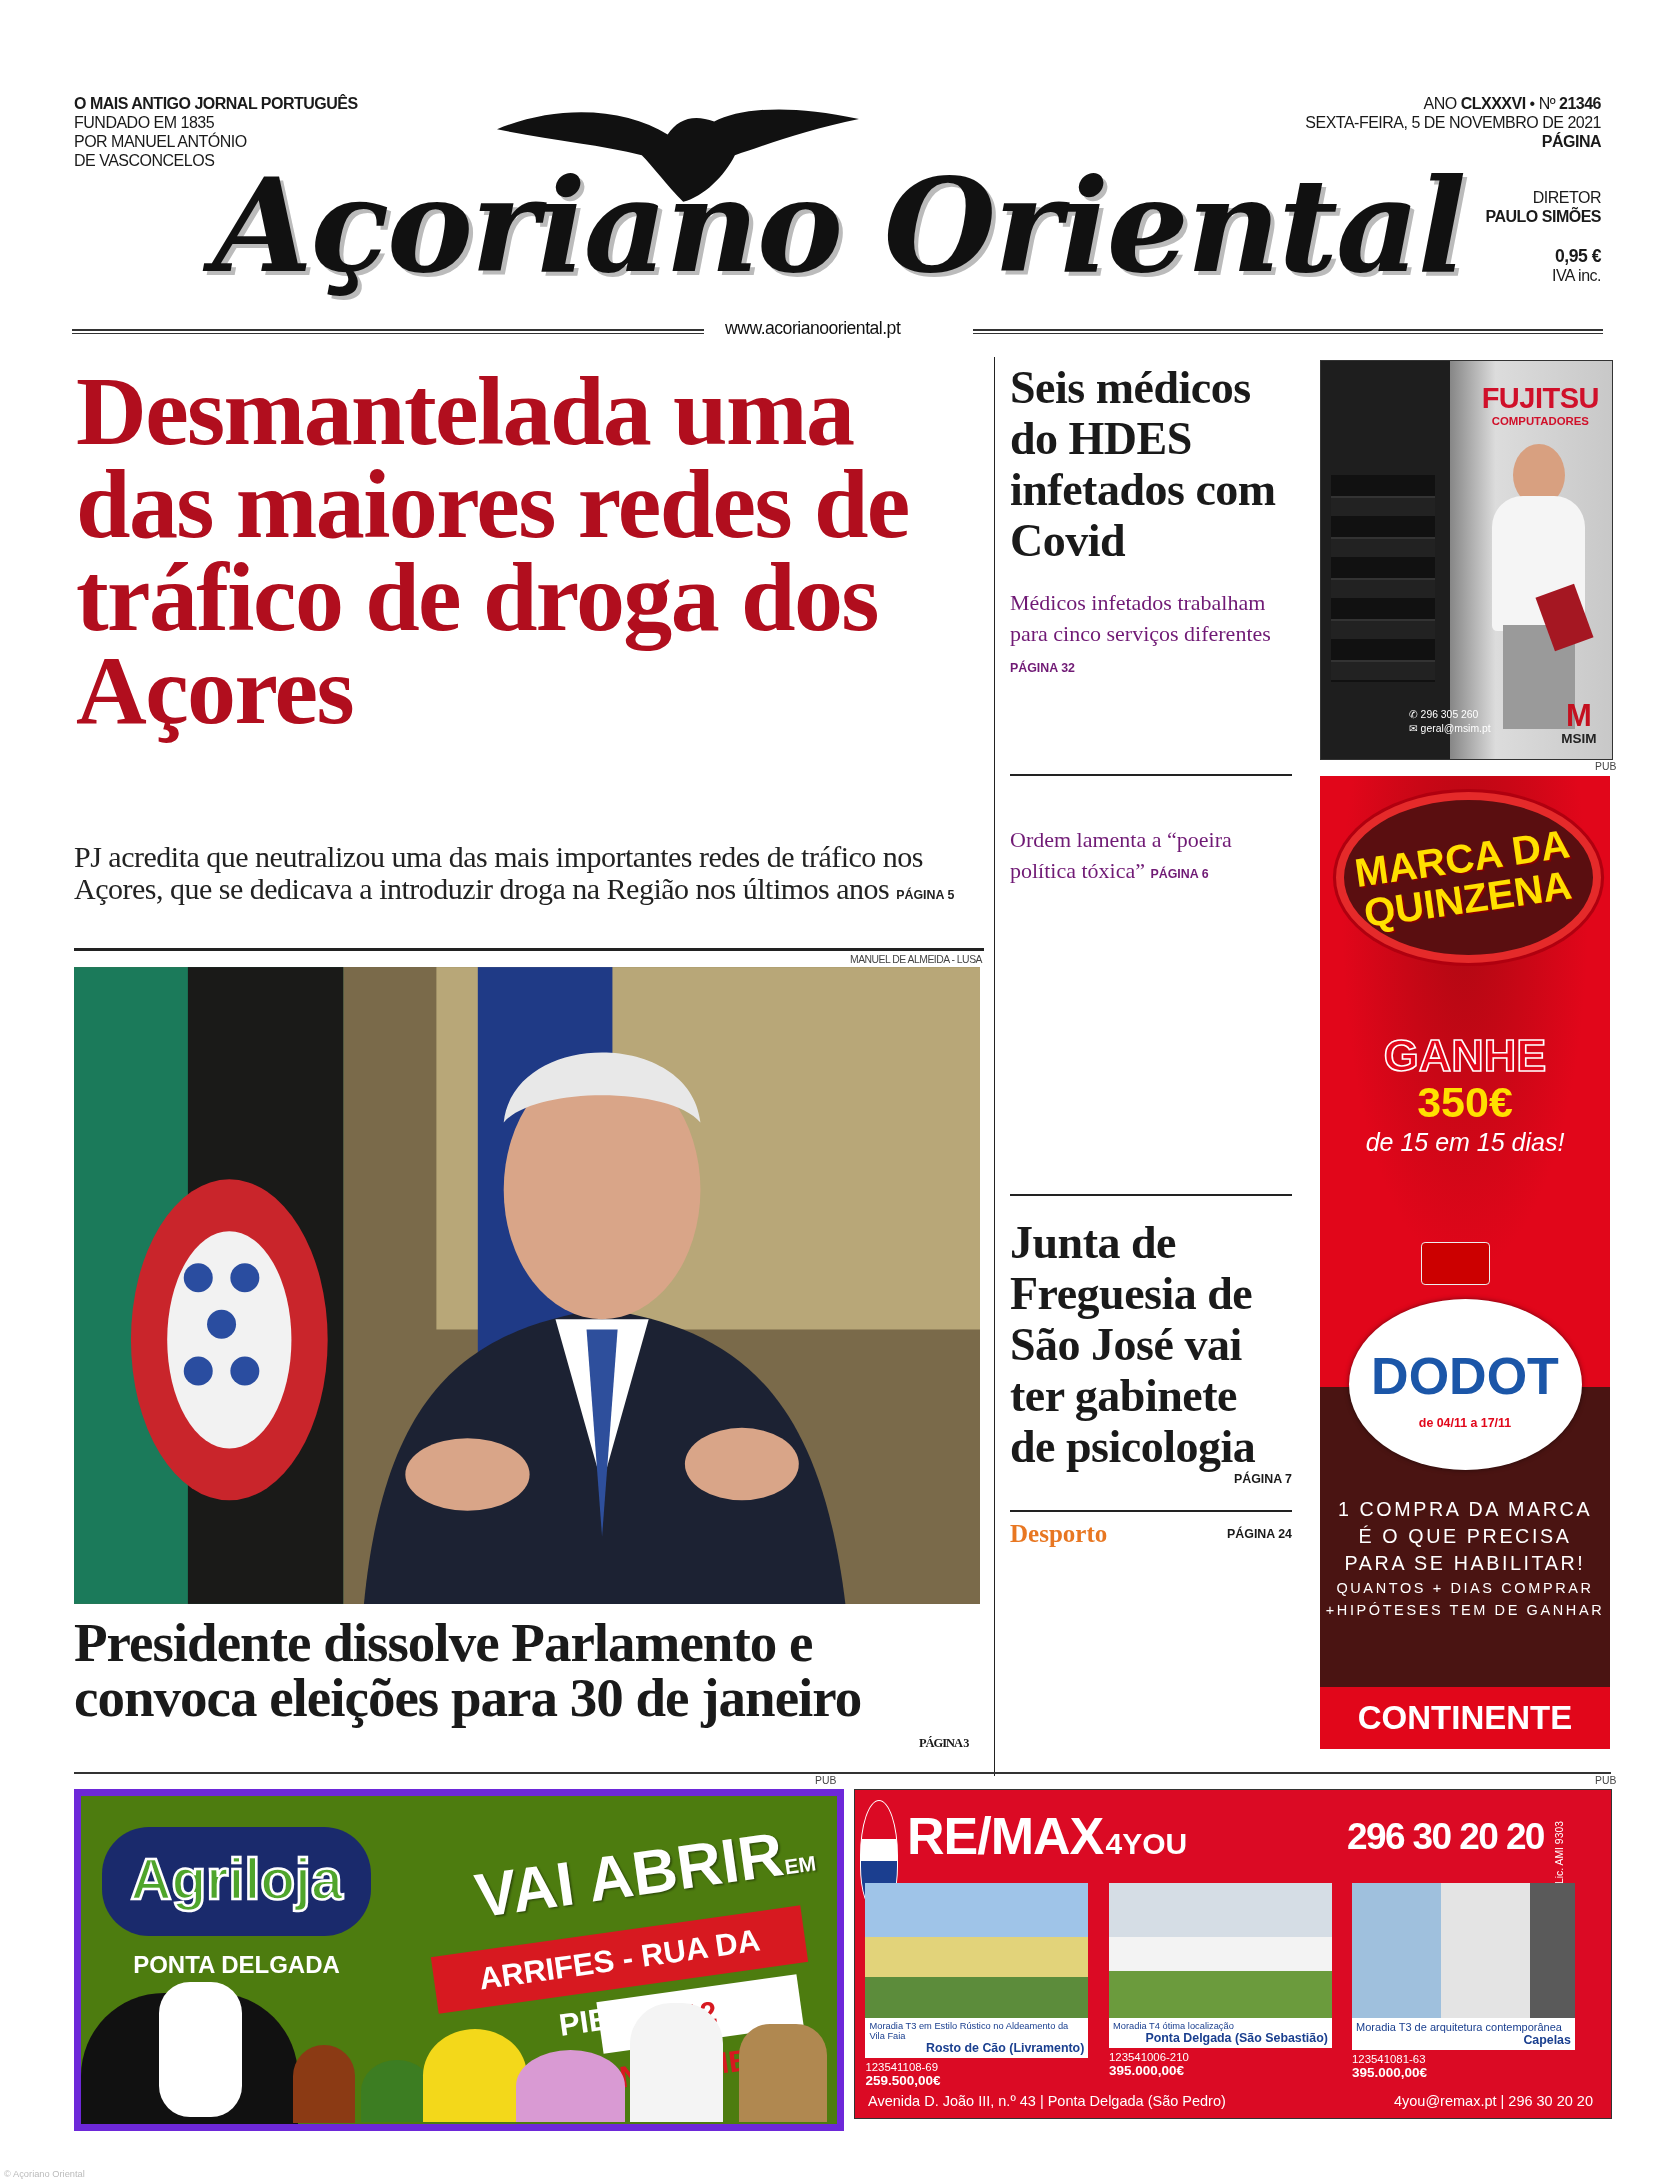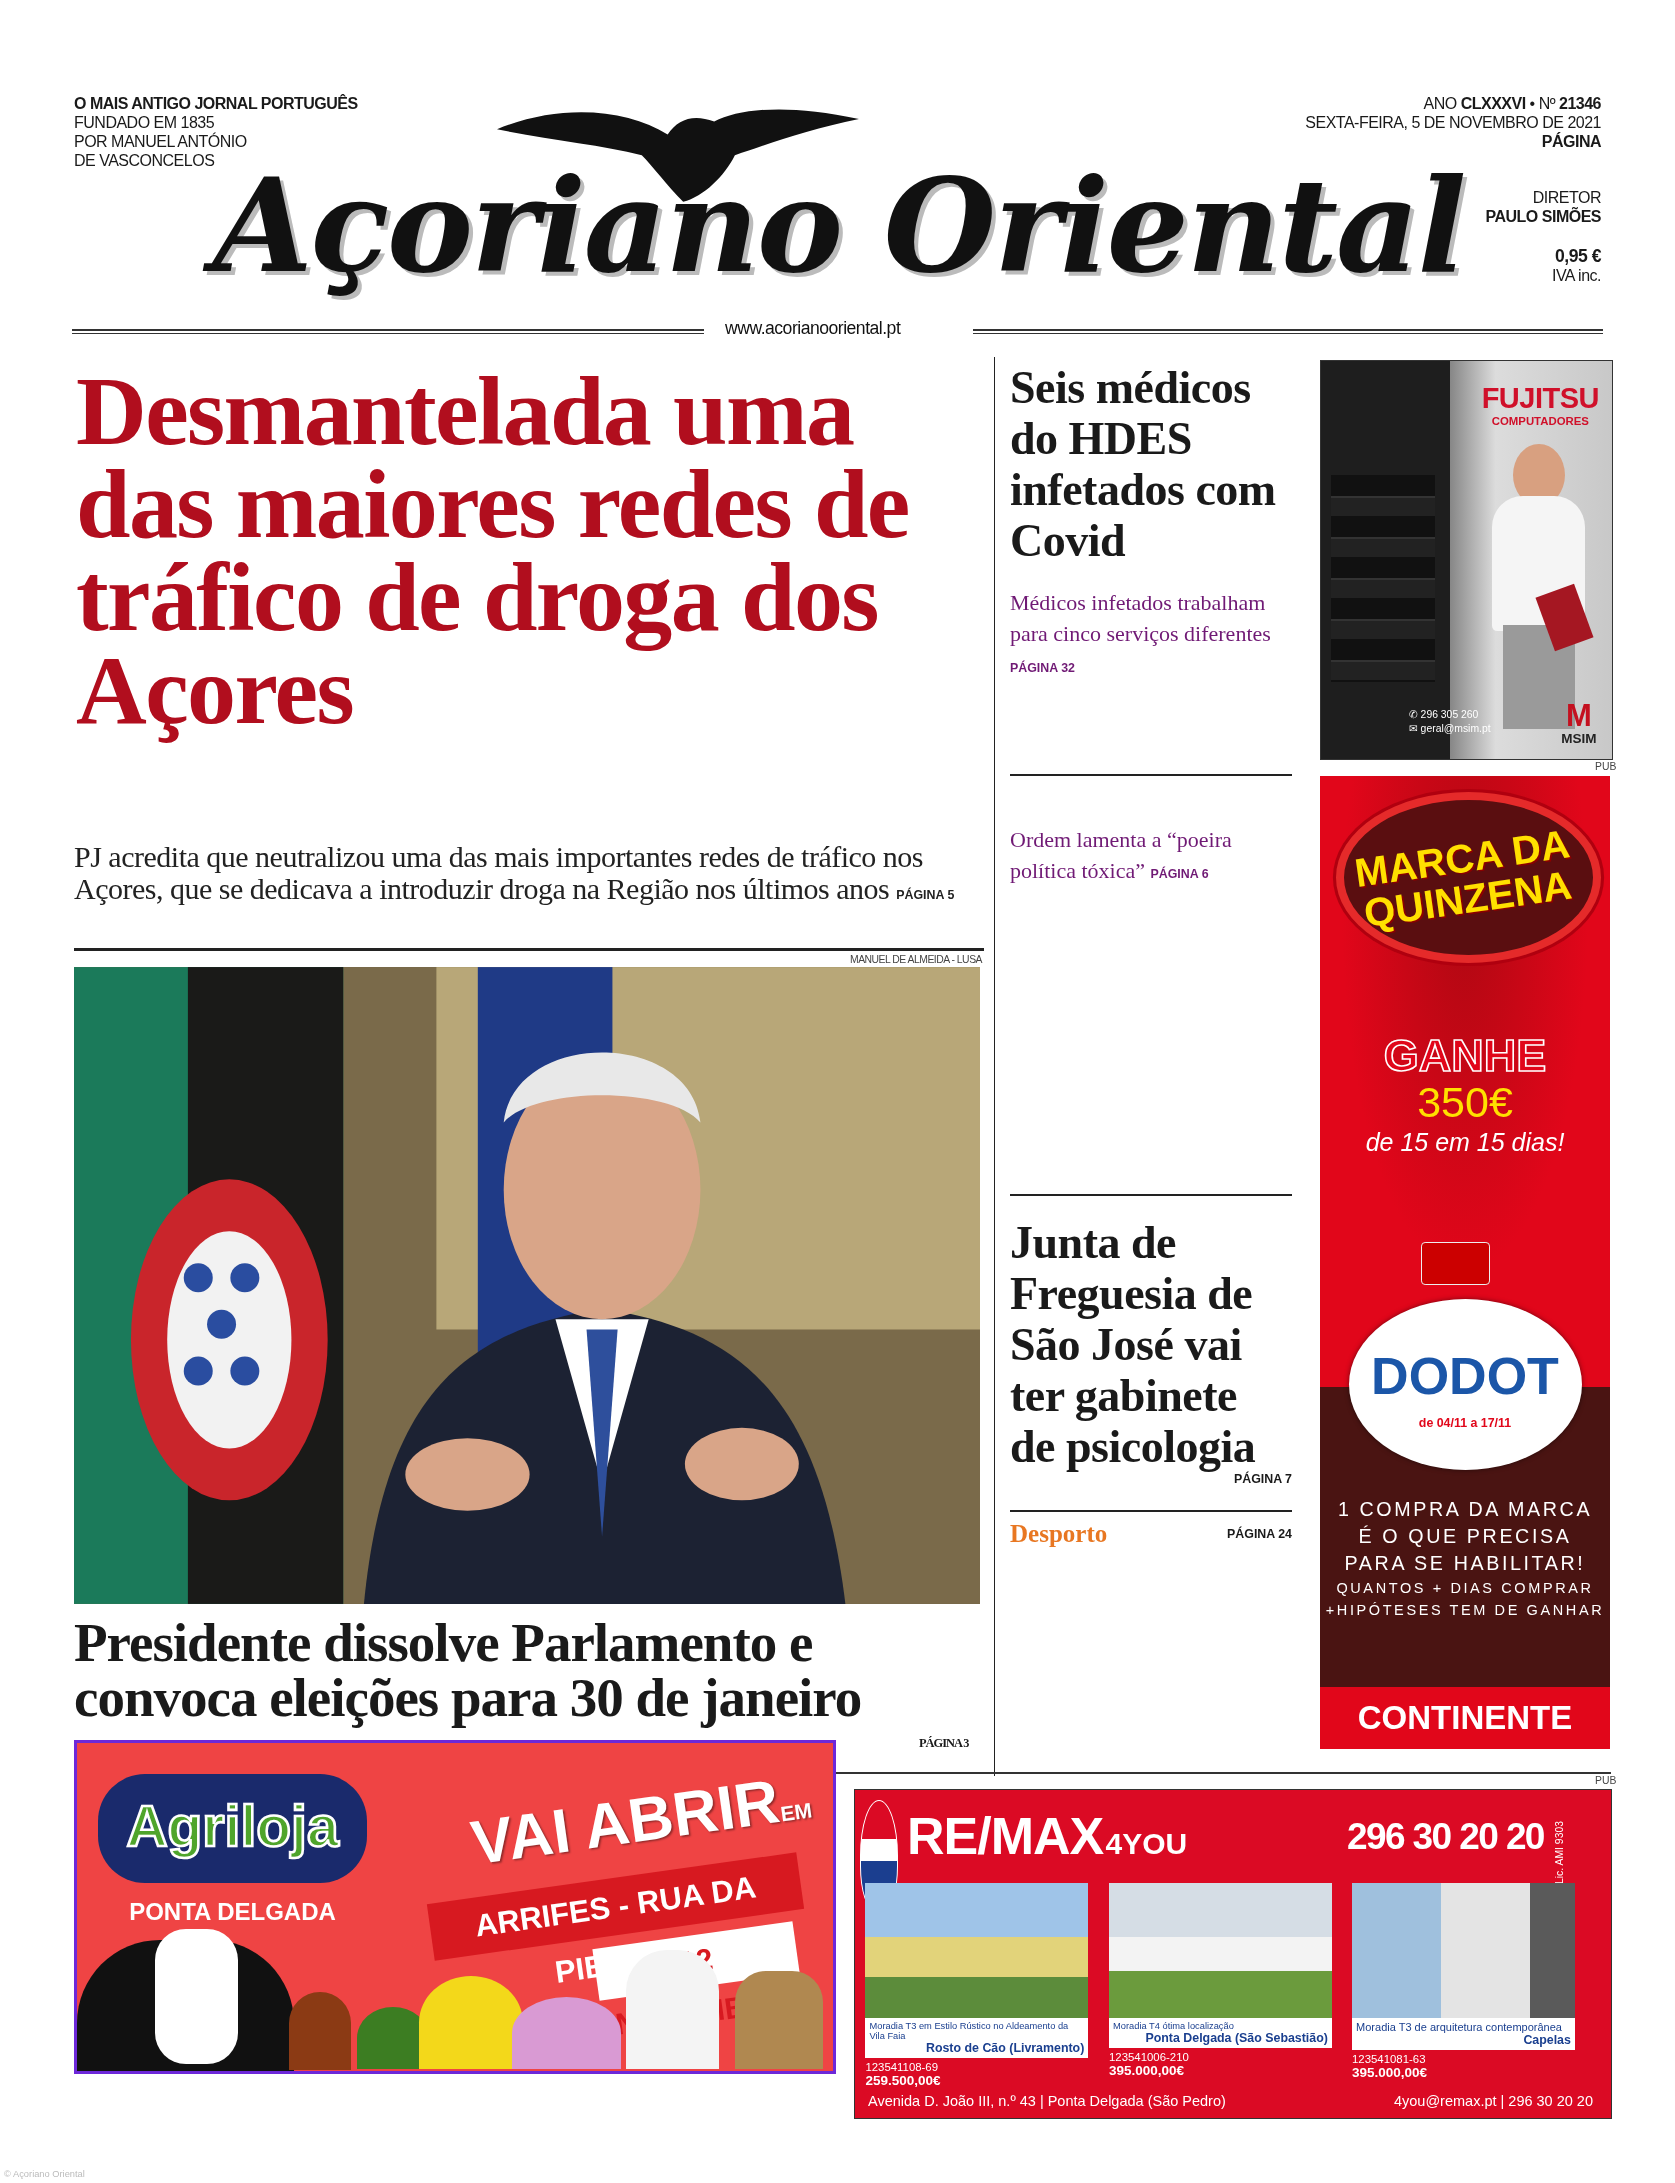--- a/index.html
+++ b/index.html
@@ -31,21 +31,21 @@
   .side{left:1010px;width:282px;}
   .s-black{font-family:"Liberation Serif",serif;font-weight:bold;font-size:46px;line-height:51px;color:#1a1a1a;letter-spacing:-0.5px;}
   .s-blue{font-family:"Liberation Serif",serif;font-weight:bold;font-size:46px;line-height:56px;color:#0e6f9c;letter-spacing:-0.5px;}
   .s-dek{font-family:"Liberation Serif",serif;font-size:22px;line-height:31px;color:#701a75;}
   .hr{height:2.1px;background:#222;}
   .kicker{font-family:"Liberation Serif",serif;font-weight:bold;font-size:25px;color:#e87722;}
   
   .ad-fuj{left:1320px;top:360px;width:291px;height:398px;background:linear-gradient(90deg,#2a2a2a 0%,#4a4a4a 30%,#8a8a8a 45%,#dcdcdc 60%,#c8c8c8 100%);overflow:hidden;border:0.5px solid #333;}
   .pubtag{font-size:10.4px;color:#444;}
   .ad-cont{left:1320px;top:776px;width:290px;height:973px;background:#e1061a;overflow:hidden;}
-  .ad-agri{left:74px;top:1740px;width:756px;height:328px;background:#ef4444;border:3px solid #6d28d9;overflow:hidden;}
+  .ad-agri{left:74px;top:1789px;width:756px;height:328px;background:#4d7c0f;border:7px solid #6d28d9;overflow:hidden;}
   .ad-remax{left:854px;top:1789px;width:756px;height:328px;background:#db0a24;border:1px solid #333;overflow:hidden;}
   .bottom-rule{left:74px;top:1772px;width:1537px;height:1.6px;background:#333;}
   .copy{left:4.1px;top:2169px;font-size:9.3px;color:#bbb;}
 </style>
 </head>
 <body>
 
 <div class="abs mh-left cond">
   <div class="b">O MAIS ANTIGO JORNAL PORTUGUÊS</div>
   <div>FUNDADO EM 1835</div>
@@ -171,21 +171,21 @@
 
 <div class="abs ad-cont">
   <div style="position:absolute;left:0;top:0;width:290px;height:559px;background:radial-gradient(ellipse at 50% 25%,#b00812 0%,#e1061a 60%);"></div>
   <div style="position:absolute;left:15.5px;top:15.5px;width:249px;height:155px;border:8.3px solid #e52a2a;border-radius:50%;background:#5a0e10;box-shadow:0 0 0 3.1px #b0000f;"></div>
   <div style="position:absolute;left:0;top:62px;width:290px;text-align:center;color:#ffe000;font-weight:bold;font-size:40px;line-height:41px;transform:rotate(-8deg);text-shadow:1.6px 1.6px 0 #8b0000;">
     <div>MARCA DA</div>
     <div>QUINZENA</div>
   </div>
   <div style="position:absolute;left:0;top:254px;width:290px;text-align:center;">
     <div style="font-size:45px;font-weight:bold;color:#e1061a;-webkit-text-stroke:1.6px #fff;">GANHE</div>
-    <div style="font-size:43px;font-weight:normal;color:#ffe000;line-height:41px;">350€</div>
+    <div style="font-size:43px;font-weight:bold;color:#ffe000;line-height:41px;">350€</div>
     <div style="font-size:25px;color:#fff;font-style:italic;margin-top:5.2px">de 15 em 15 dias!</div>
   </div>
   <div style="position:absolute;left:101px;top:466px;width:67px;height:41px;background:#c00;border-radius:4.1px;border:1px solid #eee;"></div>
   <div style="position:absolute;left:0;top:611px;width:290px;height:311px;background:#4a1412;"></div>
   <div style="position:absolute;left:28.5px;top:523px;width:233px;height:171px;border-radius:50%;background:#fff;box-shadow:0 0 5.2px rgba(0,0,0,.5);text-align:center;">
     <div style="margin-top:47px;font-size:52px;font-weight:bold;color:#1b56a8;">DODOT</div>
     <div style="margin-top:10.4px;font-size:12.4px;font-weight:bold;color:#e1061a;">de 04/11 a 17/11</div>
   </div>
   <div style="position:absolute;left:0;top:720px;width:290px;text-align:center;color:#fff;font-size:19.7px;line-height:27px;letter-spacing:2.6px;">
     <div>1 COMPRA DA MARCA</div>

